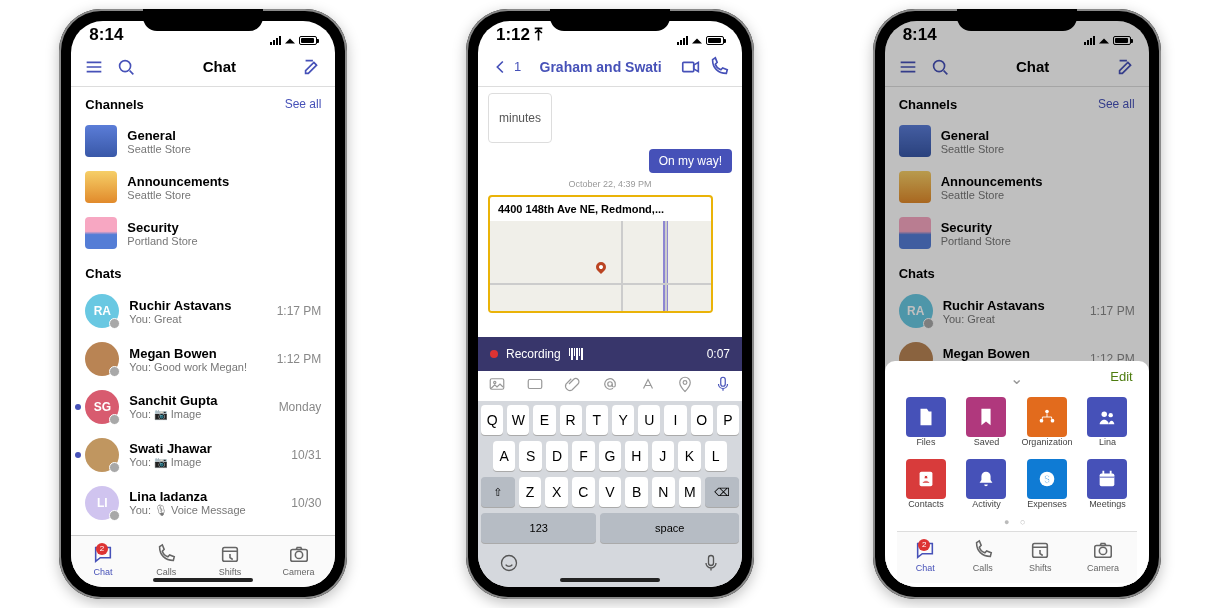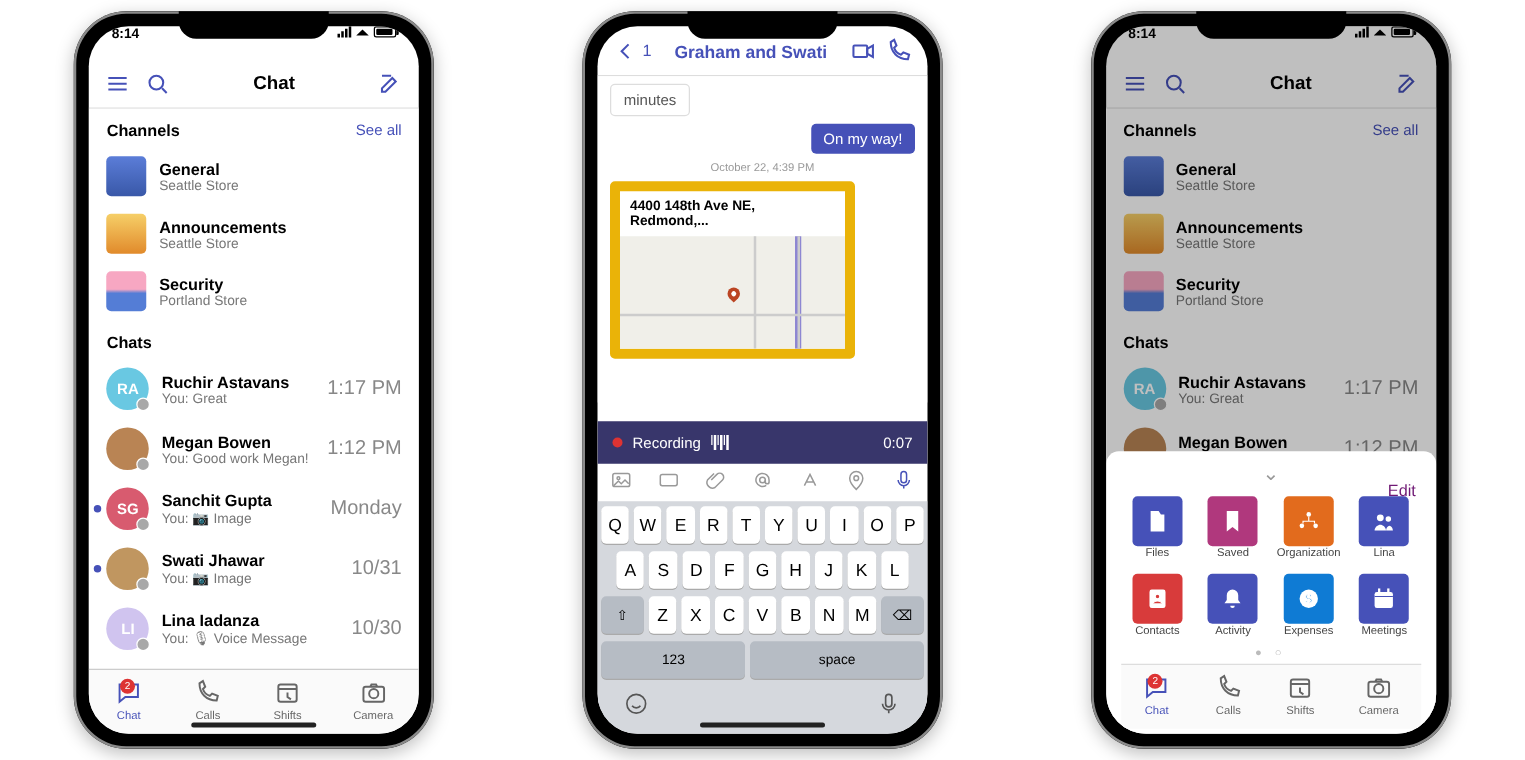--- a/index.html
+++ b/index.html
@@ -17,22 +17,22 @@
     border-radius: 32px; overflow: hidden; position: relative;
     display: flex; flex-direction: column;
   }
   .notch {
     position: absolute; top: 0; left: 50%; transform: translateX(-50%);
     width: 120px; height: 22px; background: #000;
     border-radius: 0 0 14px 14px; z-index: 50;
   }
 
   
-  .status-bar { height: 26px; display: flex; justify-content: space-between; align-items: flex-start;
-    padding: 0 18px 2px; font-size: 11px; font-weight: 600; gap: 20px; }
+  .status-bar { height: 26px; display: flex; justify-content: space-between; align-items: flex-end;
+    padding: 0 18px 2px; font-size: 17px; font-weight: 600; gap: 20px; }
   .status-bar .right { display: flex; gap: 4px; align-items: center; }
   .sig-bars { display: inline-flex; gap: 1px; align-items: flex-end;}
   .sig-bars i { width: 2px; background: #000; display: inline-block;}
   .sig-bars i:nth-child(1){height:3px}.sig-bars i:nth-child(2){height:5px}
   .sig-bars i:nth-child(3){height:7px}.sig-bars i:nth-child(4){height:9px}
   .wifi-dot {
     width:0;height:0;border-left:5px solid transparent;border-right:5px solid transparent;
     border-bottom:8px solid #000; transform: scaleY(.6);
   }
   .batt { width: 18px; height: 9px; border: 1.2px solid #000; border-radius: 2px; position: relative;}
@@ -64,21 +64,21 @@
     background:linear-gradient(#5b7dd8,#3958a8); }
   .sq-ava.yellow { background: linear-gradient(#f6cf68,#e18a2b);}
   .sq-ava.pink   { background: linear-gradient(180deg,#f7a7c2 45%,#547dd6 55%);}
   .ci-ava { width:34px;height:34px;border-radius:50%;flex:none;font-size:12px;font-weight:600;
     display:flex;align-items:center;justify-content:center;color:#fff;position:relative;}
   .ci-ava::after{content:"";position:absolute;right:-1px;bottom:-1px;width:9px;height:9px;border-radius:50%;
     background:#a8a8a8;border:1.5px solid #fff;}
   .row .txt { flex:1; min-width:0; }
   .row .name { font-weight:700; font-size:13px;}
   .row .sub  { font-size:11px; color:#777; white-space:nowrap; overflow:hidden; text-overflow:ellipsis;}
-  .row .when { font-size:16px; color:#888; flex:none;}
+  .row .when { font-size:12px; color:#888; flex:none;}
   .dot-unread { position:absolute; left:4px; top:50%; width:6px; height:6px; border-radius:50%; background:#4651b8; transform:translateY(-50%);}
 
   
   .tabbar {
     height:52px; border-top:.5px solid #ccc; background:#fafafa;
     display:flex; justify-content:space-around; align-items:center;
     padding-bottom:4px;
   }
   .tab { display:flex; flex-direction:column; align-items:center; gap:2px; font-size:9px; color:#666; position:relative;}
   .tab.active { color:#4651b8; }
@@ -89,25 +89,25 @@
     display:flex; align-items:center; justify-content:center; padding:0 3px;
   }
   .hline { width:100px; height:4px; background:#222; border-radius:3px;
     position:absolute; bottom:5px; left:50%; transform:translateX(-50%); }
 
   
   .nav2 { height: 40px; display:flex; align-items:center; padding:0 12px; border-bottom:.5px solid #ddd; gap:6px;}
   .nav2 .title { flex:1; text-align:center; font-weight:600; color:#4651b8; font-size:14px;}
   .chat-area { flex:1; background:#fff; padding:6px 10px; display:flex; flex-direction:column; gap:6px; overflow:hidden;}
   .bub-in { align-self:flex-start; background:#fff; border:1px solid #ddd; border-radius:4px;
-    padding:5px 10px; font-size:12px; color:#555; }
+    padding:17px 10px; font-size:12px; color:#555; }
   .bub-out { align-self:flex-end; background:#4651b8; color:#fff; border-radius:4px;
     padding:5px 10px; font-size:12px; }
   .ts { text-align:center; font-size:9px; color:#999; }
-  .map-card { border:8px solid #eab308; border-radius:4px; overflow:hidden; align-self:flex-start; width: 196px;}
+  .map-card { border:2px solid #eab308; border-radius:4px; overflow:hidden; align-self:flex-start; width: 225px;}
   .map-card .addr { padding:6px 8px; font-size:11px; font-weight:600;}
   .map {
     height:90px;
     position:relative;
     background:
       linear-gradient(#ccc,#ccc) 60% 0/2px 100% no-repeat,
       linear-gradient(#ccc,#ccc) 80% 0/2px 100% no-repeat,
       linear-gradient(#ccc,#ccc) 0 70%/100% 2px no-repeat,
       linear-gradient(to right, rgba(100,90,200,.7),rgba(100,90,200,.7)) 80% 0 /5px 100% no-repeat,
       #f0efe9;
@@ -145,21 +145,21 @@
 
   
   .dim { position:absolute; inset:0; background:rgba(0,0,0,.25); }
   .sheet {
     position:absolute; left:0; right:0; bottom:0;
     background:#fff; border-radius:10px 10px 0 0;
     padding: 8px 12px 4px; z-index:5;
   }
   .sheet-head { display:flex; justify-content:center; position:relative; height:18px;}
   .sheet-head .chev { color:#999; }
-  .sheet-head .edit { position:absolute; right:4px; top:16px; color:#701a75; font-size:13px;}
+  .sheet-head .edit { position:absolute; right:4px; top:0; color:#4d7c0f; font-size:13px;}
   .grid { display:grid; grid-template-columns:repeat(4,1fr); gap:12px 6px; padding:10px 2px 4px;}
   .gi { display:flex; flex-direction:column; align-items:center; gap:0; font-size:9px; color:#444;}
   .gi .tile { width:40px; height:40px; border-radius:4px; display:flex;
     align-items:center; justify-content:center; }
   .gi .tile svg { width:22px; height:22px; stroke:#fff; fill:#fff; }
   .dots { text-align:center; color:#bbb; font-size:9px; letter-spacing:4px; padding:4px 0;}
 
 </style>
 </head>
 <body>
@@ -312,20 +312,33 @@
           <span>Camera</span>
         </div>
       </div>
     <div class="hline"></div>
   </div>
 </div>
 
 <div class="phone">
   <div class="notch"></div>
   <div class="screen">
+    <div class="status-bar">
+      <span><span>1:12</span> ⤒</span>
+      <span class="right">
+        <span class="sig-bars">
+            <i></i>
+            <i></i>
+            <i></i>
+            <i></i>
+          </span>
+        <span class="wifi-dot"></span>
+        <span class="batt"></span>
+      </span>
+    </div>
 
     <div class="nav2">
       <span class="ico">
         <svg viewBox="0 0 24 24">
             <path d="M14 6l-6 6 6 6"></path>
           </svg>
         </span>
       <span style="color:#4651b8;font-size:13px;margin-left:-4px">1</span>
       <span class="title">Graham and Swati</span>
       <span class="ico">

